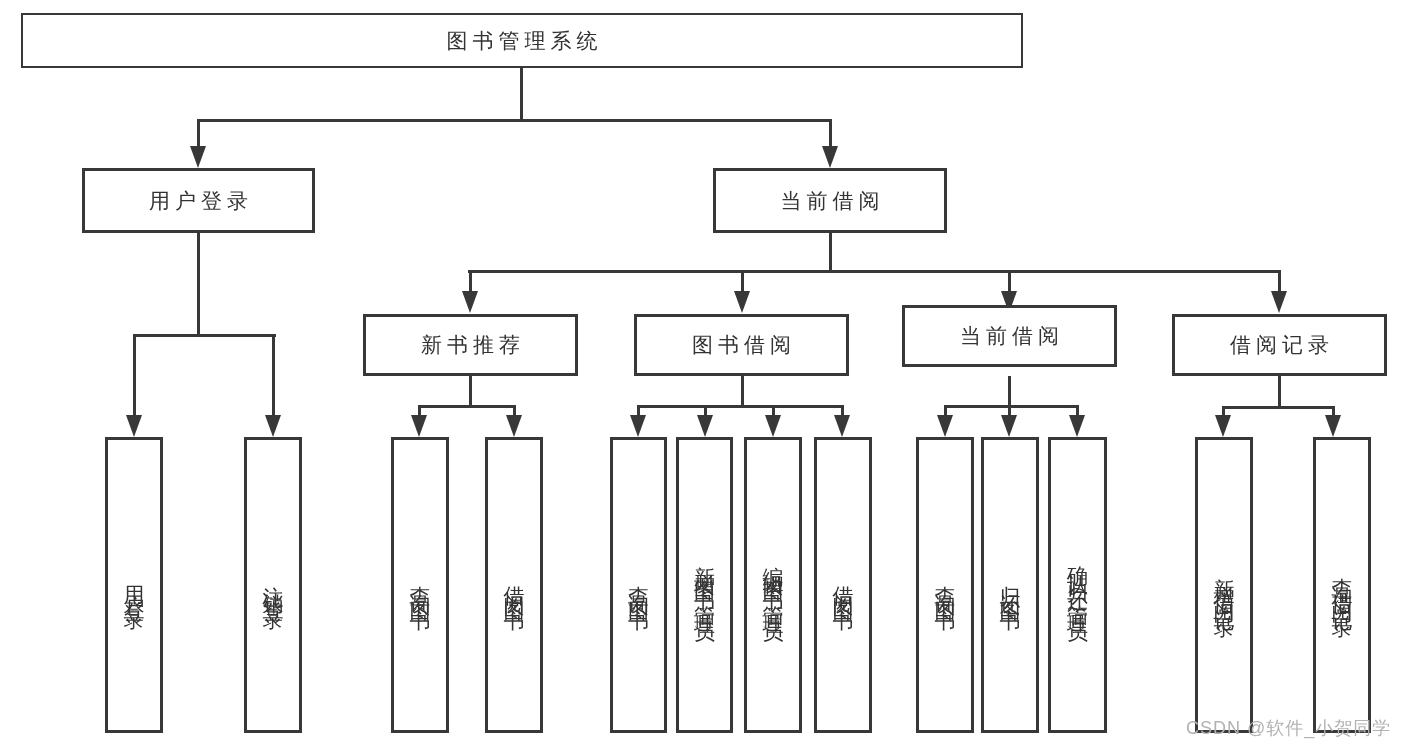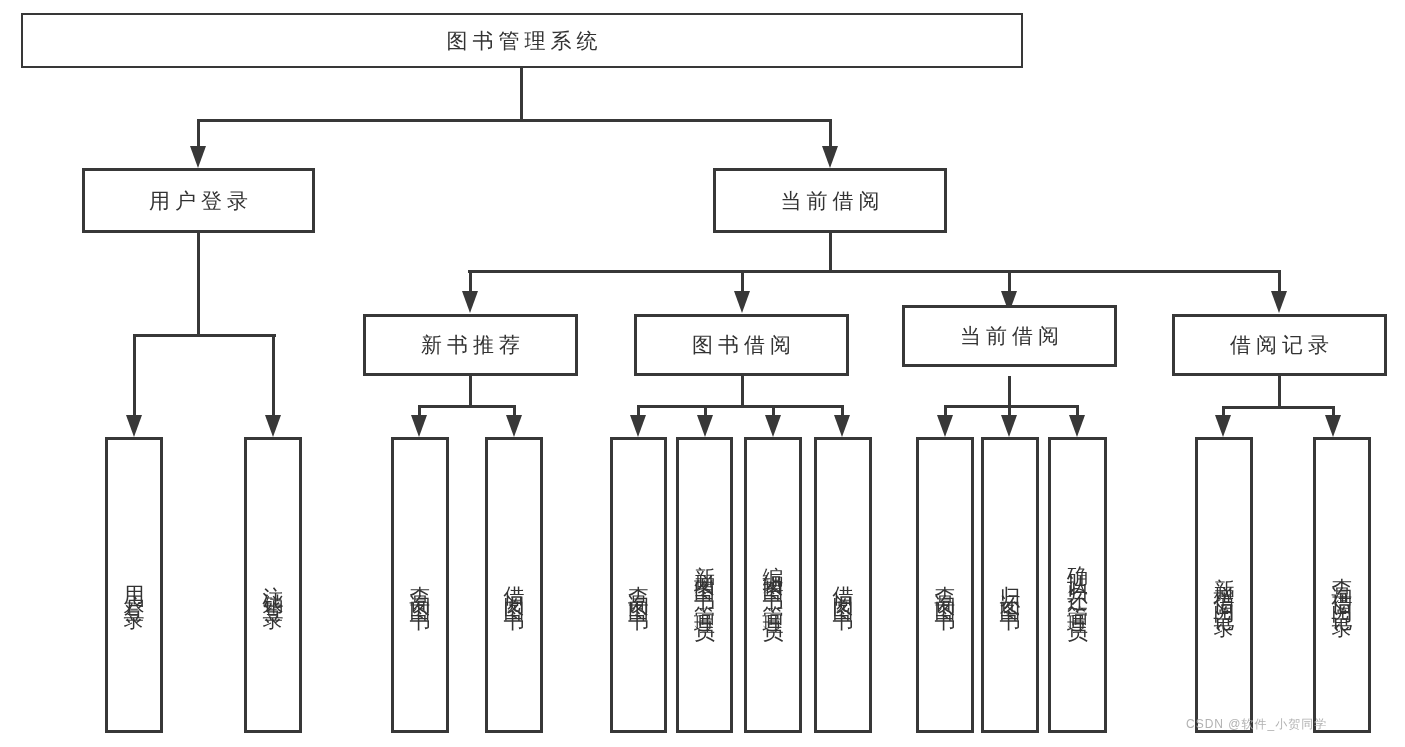--- a/index.html
+++ b/index.html
@@ -30,21 +30,21 @@
   }
   .vline{position:absolute;width:3px;background:var(--line);z-index:1;}
   .hline{position:absolute;height:3px;background:var(--line);z-index:1;}
   .arrow{
     position:absolute;width:0;height:0;z-index:1;
     border-left:8px solid transparent;border-right:8px solid transparent;
     border-top:22px solid var(--line);
   }
   .watermark{
     position:absolute;left:1186px;top:716px;z-index:5;
-    font-size:12px;letter-spacing:1px;color:var(--wm);
+    font-size:18px;letter-spacing:1px;color:var(--wm);
   }
 </style>
 </head>
 <body>
 
 <div class="canvas">
 
   <div class="box root" style="left:21px;top:13px;width:1002px;height:55px">图书管理系统</div>
 
   <div class="vline" style="left:520px;top:68px;height:54px"></div>

